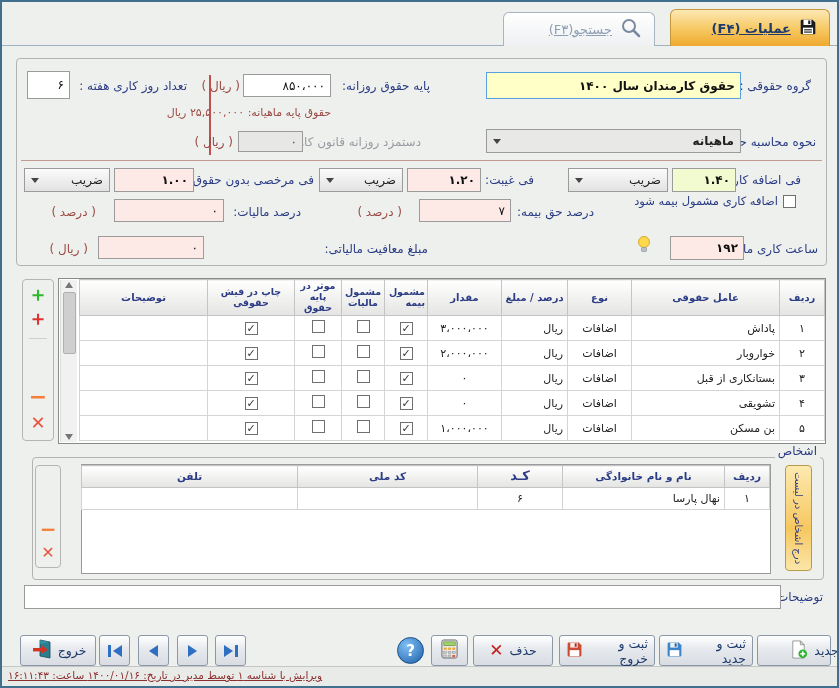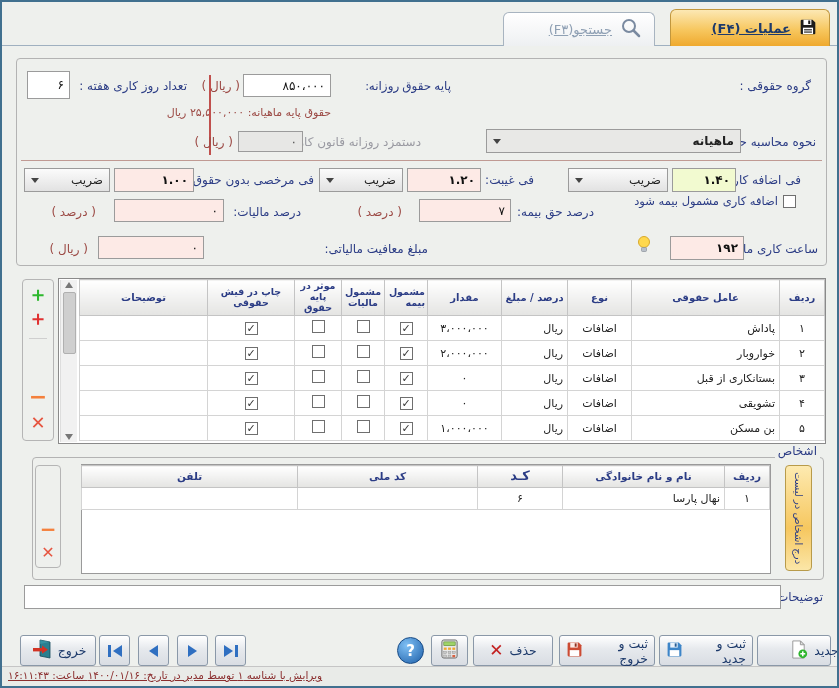--- a/index.html
+++ b/index.html
@@ -126,22 +126,23 @@
           <circle cx="9" cy="9" r="6" fill="none" stroke="#7a8aa0" stroke-width="2"></circle>
           <line x1="13.5" y1="13.5" x2="19" y2="19" stroke="#7a8aa0" stroke-width="2.5" stroke-linecap="round"></line>
         </svg>
     </span>
     <span>جستجو(F۳)</span>
   </div>
 
   <div class="groupbox" style="left:14px; top:56px; width:811px; height:208px;">
 
     <span class="lbl" style="right:15px; top:20px;">گروه حقوقی :</span>
-
-    <span class="lbl" style="right:375px; top:20px;font-family:Liberation Serif, serif;">پایه حقوق روزانه:</span>
+    <div class="inp yellow" style="right:85px; top:13px; width:255px; height:27px;">حقوق کارمندان سال ۱۴۰۰</div>
+
+    <span class="lbl" style="right:396px; top:20px;">پایه حقوق روزانه:</span>
     <div class="inp" style="right:495px; top:15px; width:88px; height:23px;">۸۵۰،۰۰۰</div>
     <span class="lbl maroon" style="right:586px; top:20px;">( ریال )</span>
 
     <span class="lbl" style="right:639px; top:20px;">تعداد روز کاری هفته :</span>
     <div class="inp" style="right:756px; top:12px; width:43px; height:28px;">۶</div>
 
     <span class="lbl maroon" style="right:495px; top:47px; font-size:11px;">حقوق پایه ماهیانه: ۲۵,۵۰۰,۰۰۰ ریال</span>
     <div class="redline" style="right:615px; top:16px; height:80px;"></div>
 
     <span class="lbl" style="right:10px; top:76px;">نحوه محاسبه حقوق:</span>

